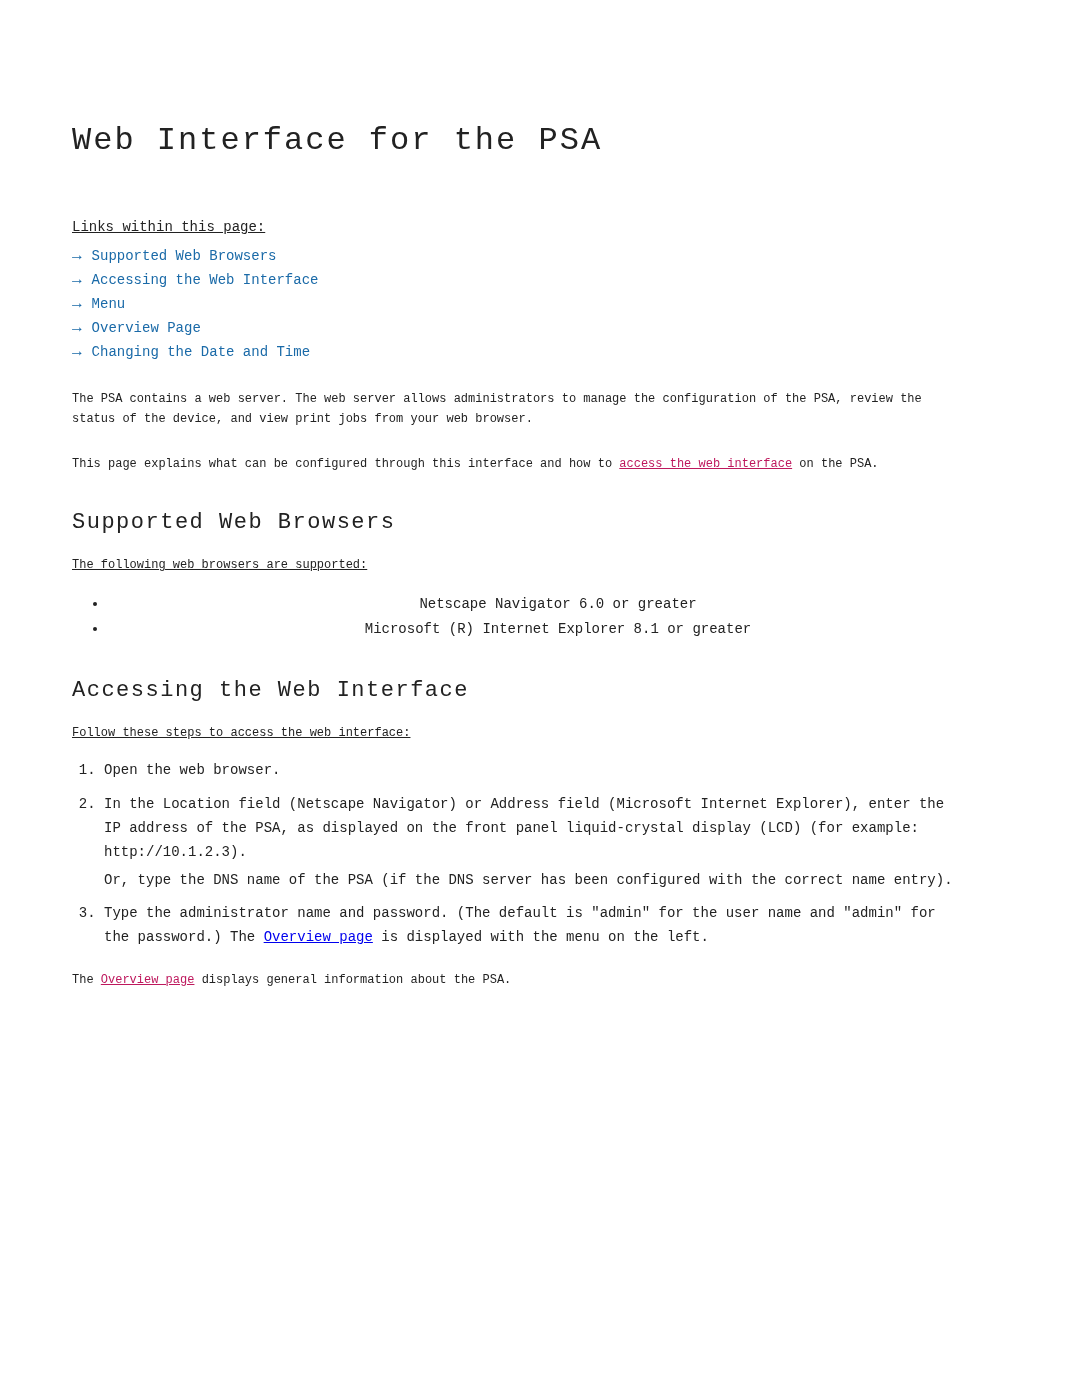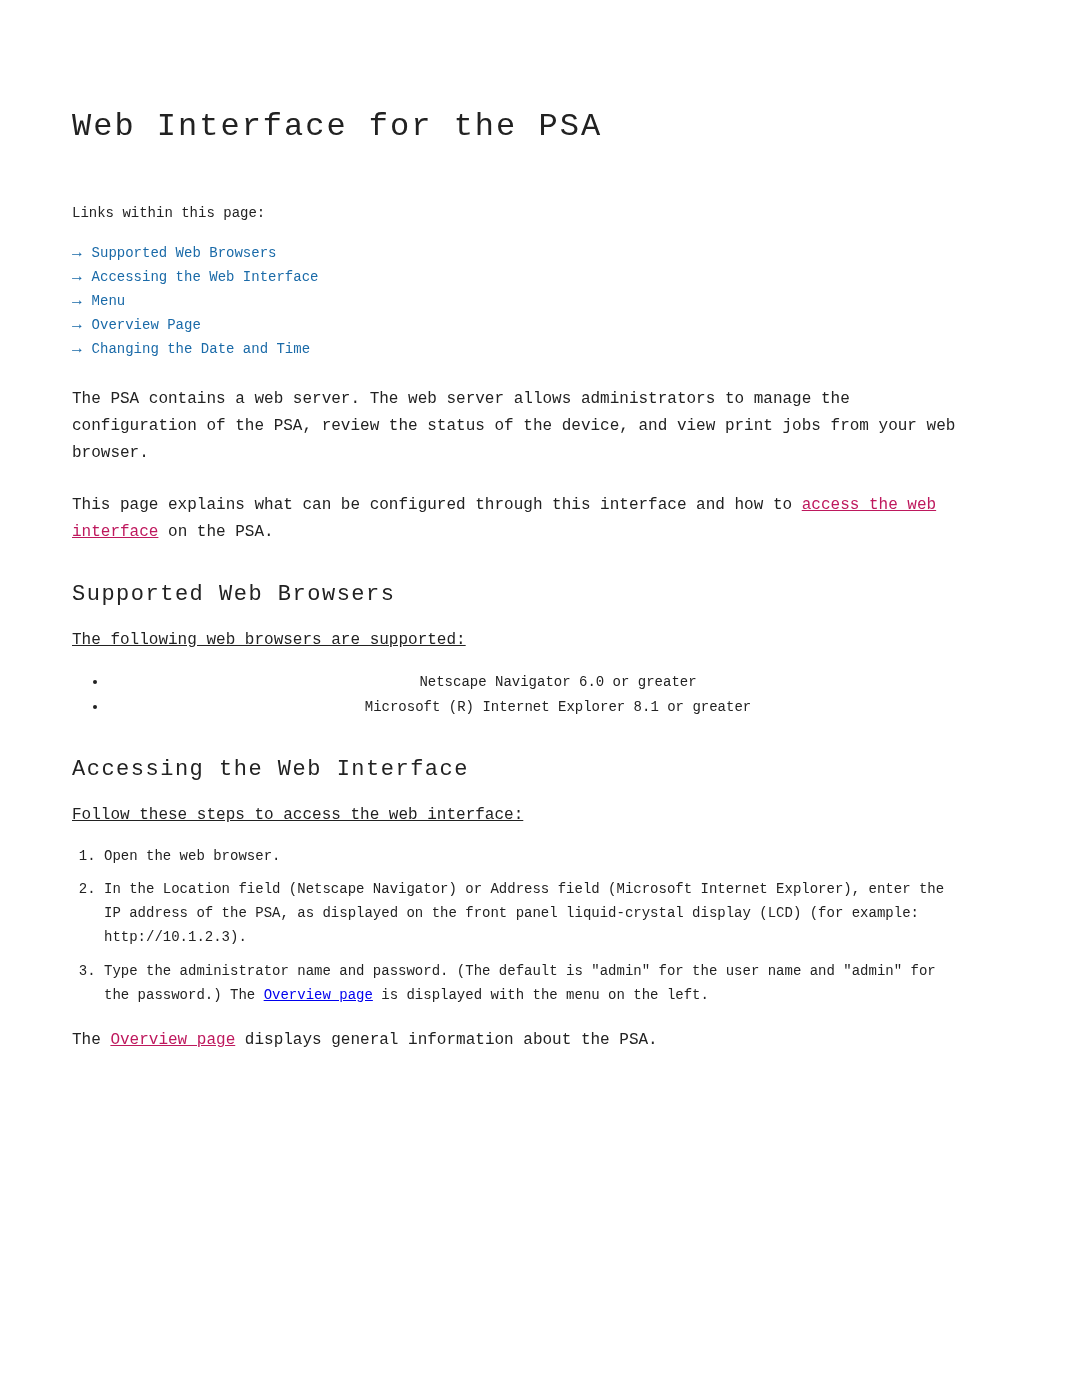--- a/index.html
+++ b/index.html
@@ -16,26 +16,27 @@
       padding: 80px 72px 80px 72px;
       max-width: 1080px;
       min-height: 1397px;
     }
 
     .page-title {
       font-size: 32px;
       font-weight: normal;
       letter-spacing: 2px;
       margin-bottom: 60px;
-      margin-top: 28px;
+      margin-top: 42px;
     }
 
     .links-label {
       font-size: 14px;
-      margin-bottom: 23px;
+      margin-bottom: 12px;
+      text-decoration: underline;
     }
 
     .links-list {
       list-style: none;
       margin-bottom: 28px;
     }
 
     .links-list li {
       display: flex;
       align-items: center;
@@ -49,21 +50,21 @@
       font-weight: bold;
     }
 
     .links-list a {
       color: #1a6aa8;
       text-decoration: none;
       font-size: 14px;
     }
 
     .body-text {
-      font-size: 16px;
+      font-size: 12px;
       line-height: 1.7;
       margin-bottom: 24px;
       max-width: 900px;
     }
 
     .body-text a {
       color: #be185d;
       text-decoration: underline;
     }
 
@@ -158,20 +159,21 @@
 <h2 class="section-heading" id="accessing-the-web-interface">Accessing the Web Interface</h2>
 
 <p class="body-text section-intro">Follow these steps to access the web interface:</p>
 
 <ol class="ordered-list">
   <li>
     <span>Open the web browser.</span>
   </li>
   <li>
     <span>In the Location field (Netscape Navigator) or Address field (Microsoft Internet Explorer), enter the IP address of the PSA, as displayed on the front panel liquid-crystal display (LCD) (for example: http://10.1.2.3).</span>
+    <span class="sub-text">Or, type the DNS name of the PSA (if the DNS server has been configured with the correct name entry).</span>
   </li>
   <li>
     <span>Type the administrator name and password. (The default is "admin" for the user name and "admin" for the password.) The </span><a href="#">Overview page</a><span> is displayed with the menu on the left.</span>
   </li>
 </ol>
 
 <p class="body-text">
   <span>The </span><a href="#">Overview page</a><span> displays general information about the PSA.</span>
 </p>
 

